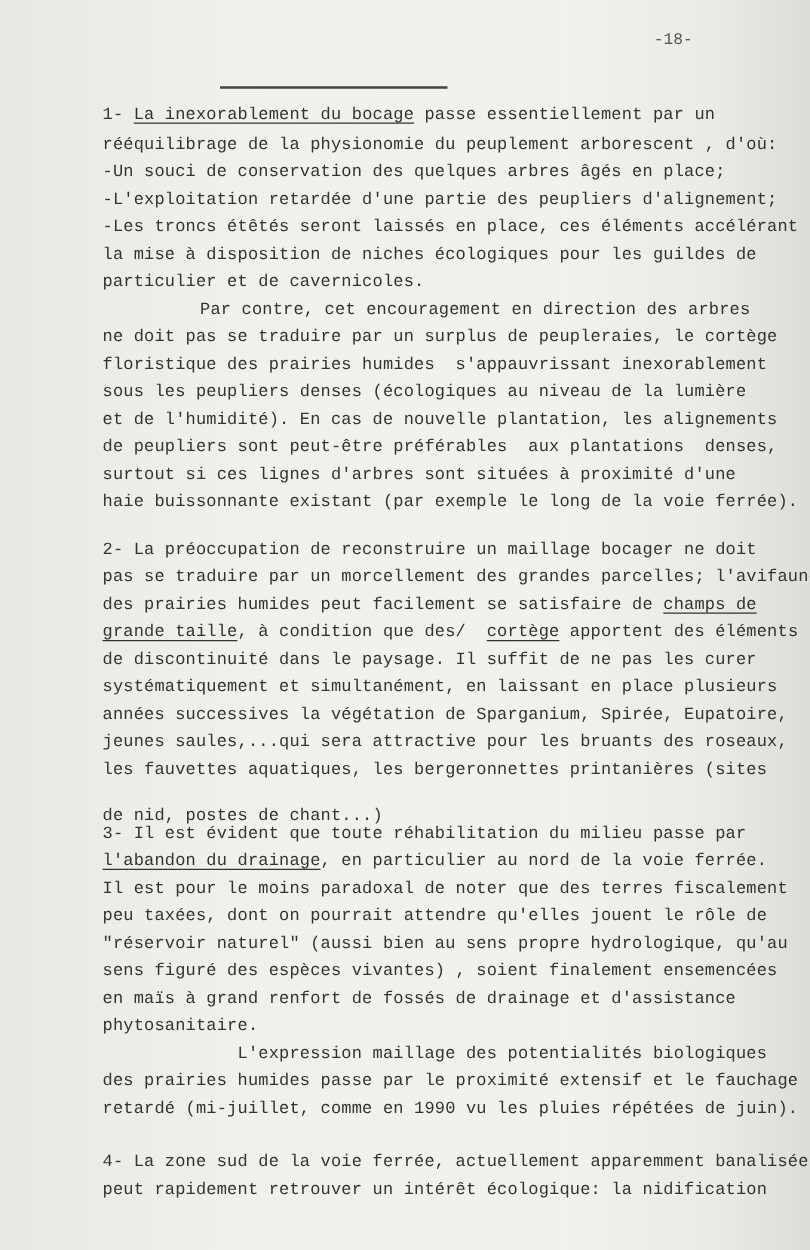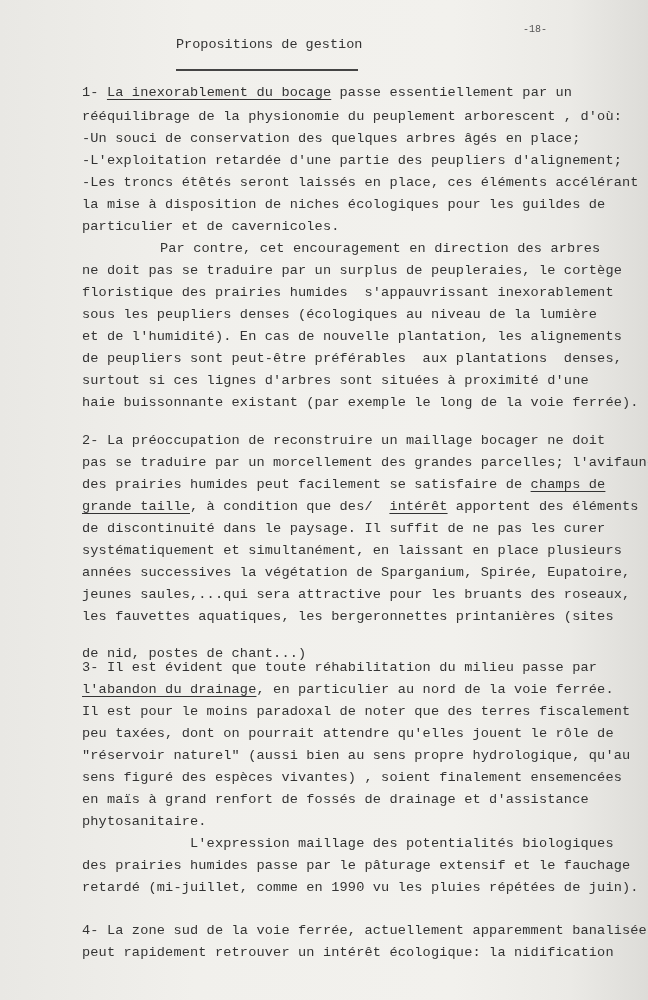--- a/index.html
+++ b/index.html
@@ -7,69 +7,68 @@
       width: 648px; height: 1000px; overflow: hidden;
       background: #eeede9;
       font-family: "Liberation Mono", "DejaVu Sans Mono", monospace;
       color: #3a3a3a;
       position: relative;
     }
     .page {
       position: absolute; left: 0; top: 0; width: 648px; height: 1000px;
       background: linear-gradient(90deg, #e9e8e4 0%, #f1f0ec 30%, #f2f1ed 70%, #ebeae6 88%, #dddcd8 100%);
     }
-    .page-number { position: absolute; left: 523px; top: 24px; font-size: 10px; color: #555; }
+    .page-number { position: absolute; left: 523px; top: 24px; font-size: 13px; color: #555; }
     .title { position: absolute; left: 176px; top: 37px; font-size: 13.5px; color: #333; }
     .title-rule { position: absolute; left: 176px; top: 69px; width: 182px; height: 2px; background: #444; }
     .line {
       position: absolute; left: 82px; font-size: 13.6px; white-space: pre; color: #333;
       letter-spacing: 0.15px;
     }
     .u { text-decoration: underline; text-underline-offset: 3px; }
   </style>
 </head>
 <body>
 
 <div class="page">
   <div class="page-number">-18-</div>
-  <div class="title">Propositions de gestion</div>
   <div class="title-rule"></div>
   <div id="body-text">
       <div class="line" style="top: 85px; left: 82px;"><span>1- </span><span class="u">La inexorablement du bocage</span><span> passe essentiellement par un</span></div>
       <div class="line" style="top: 109px; left: 82px;"><span>rééquilibrage de la physionomie du peuplement arborescent , d'où:</span></div>
       <div class="line" style="top: 131px; left: 82px;"><span>-Un souci de conservation des quelques arbres âgés en place;</span></div>
       <div class="line" style="top: 153px; left: 82px; text-align: right;"><span>-L'exploitation retardée d'une partie des peupliers d'alignement;</span></div>
       <div class="line" style="top: 175px; left: 82px;"><span>-Les troncs étêtés seront laissés en place, ces éléments accélérant</span></div>
       <div class="line" style="top: 197px; left: 82px;"><span>la mise à disposition de niches écologiques pour les guildes de</span></div>
       <div class="line" style="top: 219px; left: 82px;"><span>particulier et de cavernicoles.</span></div>
       <div class="line" style="top: 241px; left: 160px;"><span>Par contre, cet encouragement en direction des arbres</span></div>
       <div class="line" style="top: 263px; left: 82px;"><span>ne doit pas se traduire par un surplus de peupleraies, le cortège</span></div>
       <div class="line" style="top: 285px; left: 82px;"><span>floristique des prairies humides  s'appauvrissant inexorablement</span></div>
       <div class="line" style="top: 307px; left: 82px;"><span>sous les peupliers denses (écologiques au niveau de la lumière</span></div>
       <div class="line" style="top: 329px; left: 82px;"><span>et de l'humidité). En cas de nouvelle plantation, les alignements</span></div>
       <div class="line" style="top: 351px; left: 82px;"><span>de peupliers sont peut-être préférables  aux plantations  denses,</span></div>
       <div class="line" style="top: 373px; left: 82px;"><span>surtout si ces lignes d'arbres sont situées à proximité d'une</span></div>
       <div class="line" style="top: 395px; left: 82px;"><span>haie buissonnante existant (par exemple le long de la voie ferrée).</span></div>
       <div class="line" style="top: 433px; left: 82px;"><span>2- La préoccupation de reconstruire un maillage bocager ne doit</span></div>
       <div class="line" style="top: 455px; left: 82px;"><span>pas se traduire par un morcellement des grandes parcelles; l'avifaune</span></div>
       <div class="line" style="top: 477px; left: 82px;"><span>des prairies humides peut facilement se satisfaire de </span><span class="u">champs de</span></div>
-      <div class="line" style="top: 499px; left: 82px;"><span class="u">grande taille</span><span>, à condition que des/  </span><span class="u">intérêt</span><span> apportent des éléments</span></div>
+      <div class="line" style="top: 499px; left: 82px;"><span class="u">grande taille</span><span>, à condition que des/  </span><span class="u">cortège</span><span> apportent des éléments</span></div>
       <div class="line" style="top: 521px; left: 82px;"><span>de discontinuité dans le paysage. Il suffit de ne pas les curer</span></div>
       <div class="line" style="top: 543px; left: 82px;"><span>systématiquement et simultanément, en laissant en place plusieurs</span></div>
       <div class="line" style="top: 565px; left: 82px;"><span>années successives la végétation de Sparganium, Spirée, Eupatoire,</span></div>
       <div class="line" style="top: 587px; left: 82px;"><span>jeunes saules,...qui sera attractive pour les bruants des roseaux,</span></div>
       <div class="line" style="top: 609px; left: 82px;"><span>les fauvettes aquatiques, les bergeronnettes printanières (sites</span></div>
       <div class="line" style="top: 631px; left: 82px; margin-top: 15px;"><span>de nid, postes de chant...)</span></div>
       <div class="line" style="top: 660px; left: 82px;"><span>3- Il est évident que toute réhabilitation du milieu passe par</span></div>
       <div class="line" style="top: 682px; left: 82px;"><span class="u">l'abandon du drainage</span><span>, en particulier au nord de la voie ferrée.</span></div>
       <div class="line" style="top: 704px; left: 82px;"><span>Il est pour le moins paradoxal de noter que des terres fiscalement</span></div>
       <div class="line" style="top: 726px; left: 82px;"><span>peu taxées, dont on pourrait attendre qu'elles jouent le rôle de</span></div>
       <div class="line" style="top: 748px; left: 82px;"><span>"réservoir naturel" (aussi bien au sens propre hydrologique, qu'au</span></div>
       <div class="line" style="top: 770px; left: 82px;"><span>sens figuré des espèces vivantes) , soient finalement ensemencées</span></div>
       <div class="line" style="top: 792px; left: 82px;"><span>en maïs à grand renfort de fossés de drainage et d'assistance</span></div>
       <div class="line" style="top: 814px; left: 82px;"><span>phytosanitaire.</span></div>
       <div class="line" style="top: 836px; left: 190px;"><span>L'expression maillage des potentialités biologiques</span></div>
-      <div class="line" style="top: 858px; left: 82px;"><span>des prairies humides passe par le pâturage extensif et le fauchage</span></div>
+      <div class="line" style="top: 858px; left: 82px;"><span>des prairies humides passe par le proximité extensif et le fauchage</span></div>
       <div class="line" style="top: 880px; left: 82px;"><span>retardé (mi-juillet, comme en 1990 vu les pluies répétées de juin).</span></div>
       <div class="line" style="top: 923px; left: 82px;"><span>4- La zone sud de la voie ferrée, actuellement apparemment banalisée,</span></div>
       <div class="line" style="top: 945px; left: 82px;"><span>peut rapidement retrouver un intérêt écologique: la nidification</span></div>
     </div>
 </div>
 
 </body></html>

